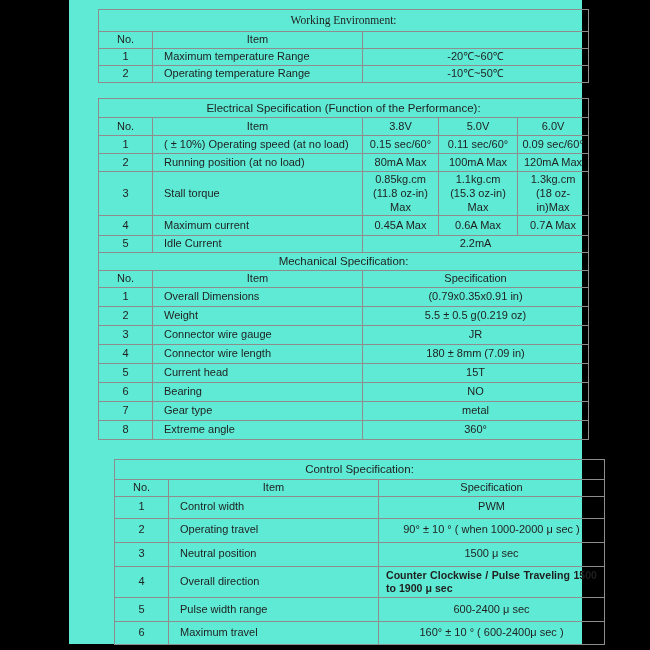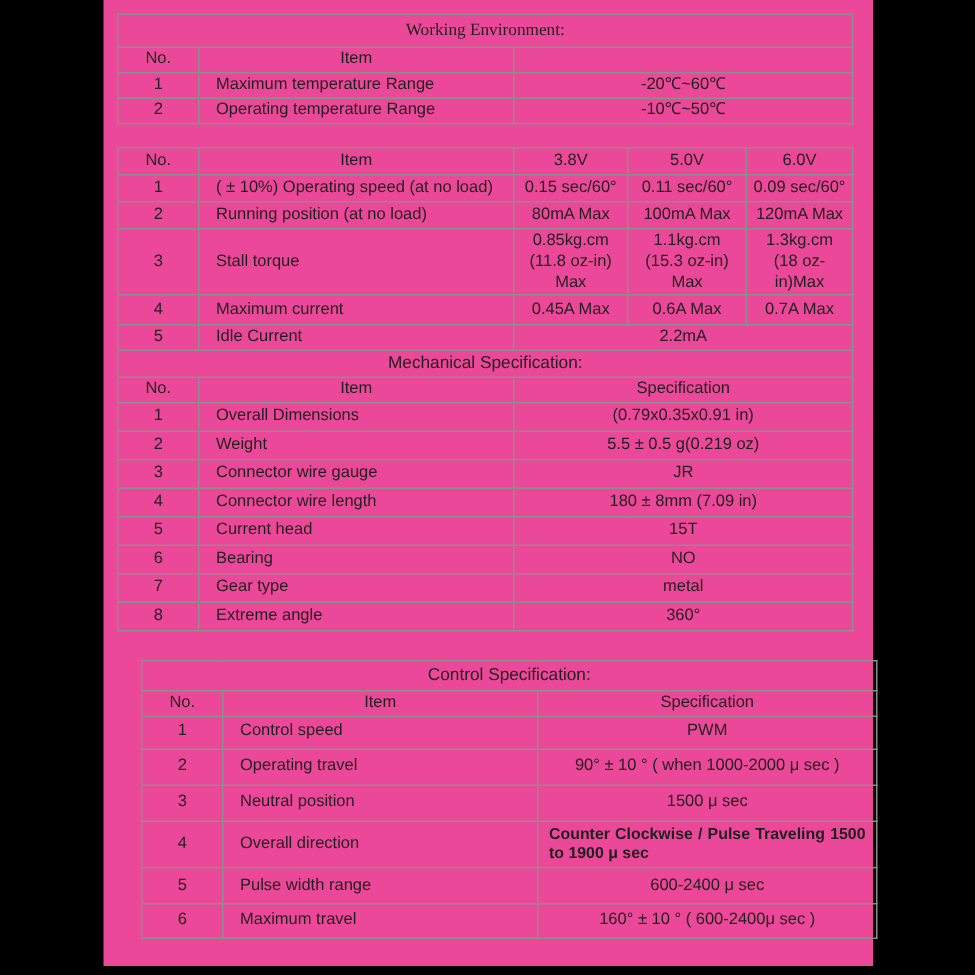--- a/index.html
+++ b/index.html
@@ -1,19 +1,19 @@
 <!DOCTYPE html>
 <html><head>
 <meta charset="utf-8">
 <style>
   * { margin:0; padding:0; box-sizing:border-box; }
   html,body { width:650px; height:650px; }
   body { background:#000; position:relative; overflow:hidden;
          font-family:"Liberation Sans", sans-serif; color:#1f1f1f; }
-  .paper { position:absolute; left:69px; top:0; width:513px; height:644px; background:#ec4899; }
+  .paper { position:absolute; left:69px; top:0; width:513px; height:644px; background:#5eead4;padding-left:20px; }
 
   table { border-collapse:collapse; table-layout:fixed; width:490px; margin-left:9px;
           border:1px solid #6d6d6d; }
   td, th { border:1px solid #8d8d8d; font-weight:normal; font-size:11px;
            text-align:center; vertical-align:middle; padding:1px 2px;
            white-space:pre-line; line-height:1.25; }
   th.section-title { font-size:11.5px; }
   .serif-title { font-family:"Liberation Serif", serif; font-size:12.5px; }
   td.item { text-align:left; padding-left:11px; }
   td.justify { text-align:justify; padding:2px 7px; font-size:10.6px;font-weight:bold; }
@@ -59,20 +59,23 @@
 
   <table class="mt2">
     <colgroup>
         <col style="width:54px">
         <col style="width:210px">
         <col style="width:76px">
         <col style="width:79px">
         <col style="width:71px">
       </colgroup>
     <tbody>
+        <tr class="h19">
+      <th colspan="5" class="section-title">Electrical Specification (Function of the Performance):</th>
+    </tr>
     <tr class="h18">
       <th>No.</th>
       <th>Item</th>
       <th>3.8V</th>
       <th>5.0V</th>
       <th>6.0V</th>
     </tr>
     <tr class="h18">
       <td>1</td>
       <td class="item">( ± 10%)  Operating speed (at no load)</td>
@@ -172,21 +175,21 @@
         <tr class="h20">
       <th colspan="3" class="section-title">Control Specification:</th>
     </tr>
     <tr class="h17">
       <th>No.</th>
       <th>Item</th>
       <th>Specification</th>
     </tr>
     <tr class="h22">
       <td>1</td>
-      <td class="item">Control speed</td>
+      <td class="item">Control width</td>
       <td>PWM</td>
     </tr>
     <tr class="h24">
       <td>2</td>
       <td class="item">Operating travel</td>
       <td>90°  ± 10 ° ( when 1000-2000 μ sec )</td>
     </tr>
     <tr class="h24">
       <td>3</td>
       <td class="item">Neutral position</td>

